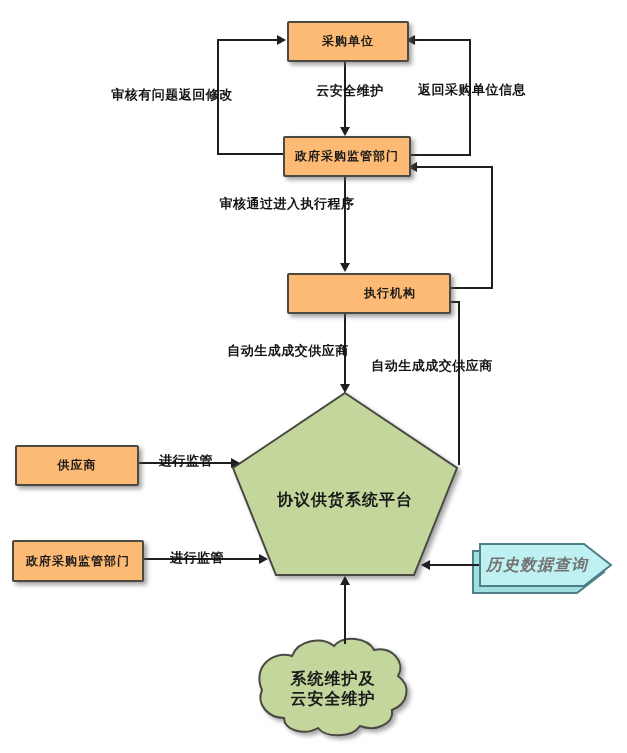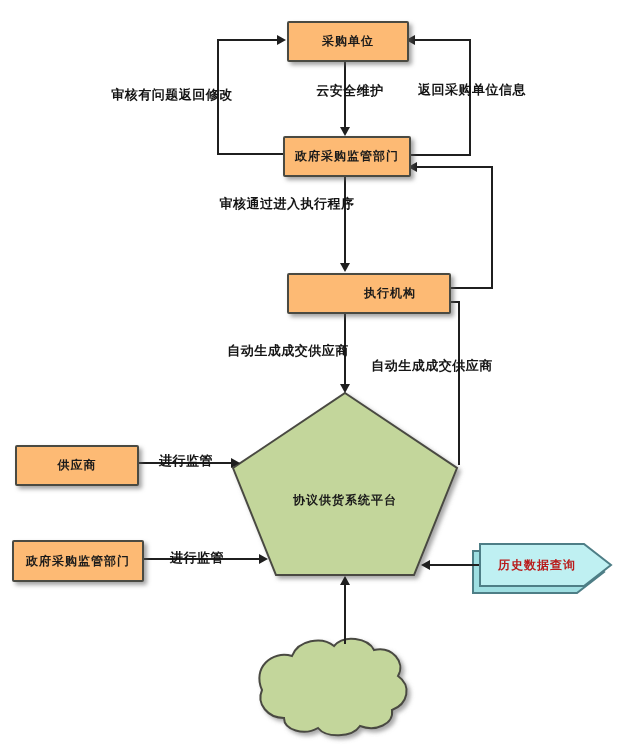--- a/index.html
+++ b/index.html
@@ -13,24 +13,24 @@
     background:#fdba74;border:2px solid #4a4a42;border-radius:2px;
     box-shadow:3px 3px 4px rgba(90,90,90,.55);
     font-size:12px;font-weight:bold;color:#1a1a1a;letter-spacing:1px;white-space:nowrap;
   }
   .edge-label{
     position:absolute;z-index:3;transform:translate(-50%,-50%);
     font-size:13px;font-weight:bold;color:#141414;white-space:nowrap;letter-spacing:0.5px;
   }
   .shape-label{
     position:absolute;z-index:3;transform:translate(-50%,-50%);
-    font-size:12px;font-weight:bold;color:#1a1a1a;white-space:nowrap;letter-spacing:1px;
+    font-size:16px;font-weight:bold;color:#1a1a1a;white-space:nowrap;letter-spacing:1px;
     text-align:center;
   }
-  .history-label{color:#b91c1c;}
+  .history-label{color:#737373;font-style:italic;}
   .cloud-label{line-height:20px;}
   svg .connector{stroke:#1f1f1f;stroke-width:2;fill:none;}
   svg .arrowhead{fill:#1f1f1f;stroke:none;}
 </style>
 </head>
 <body>
 
 <div class="canvas">
 
   <svg class="layer" width="627" height="753" viewBox="0 0 627 753">
@@ -121,20 +121,24 @@
   <div class="node-box" style="left:287px;top:273px;width:118px;height:37px;padding-left:42px;">执行机构</div>
 
   <div class="node-box" style="left:15px;top:445px;width:120px;height:37px;">供应商</div>
 
   <div class="node-box" style="left:12px;top:540px;width:128px;height:38px;">政府采购监管部门</div>
 
   <div class="shape-label" style="left:345px;top:500px;">协议供货系统平台</div>
 
   <div class="shape-label history-label" style="left:537px;top:565px;">历史数据查询</div>
 
+  <div class="shape-label cloud-label" style="left:333px;top:689px;">
+    <div>系统维护及</div>
+    <div>云安全维护</div>
+  </div>
 
   <div class="edge-label" style="left:350px;top:91px;">云安全维护</div>
 
   <div class="edge-label" style="left:172px;top:95px;">审核有问题返回修改</div>
 
   <div class="edge-label" style="left:472px;top:90px;">返回采购单位信息</div>
 
   <div class="edge-label" style="left:287px;top:204px;">审核通过进入执行程序</div>
 
 

